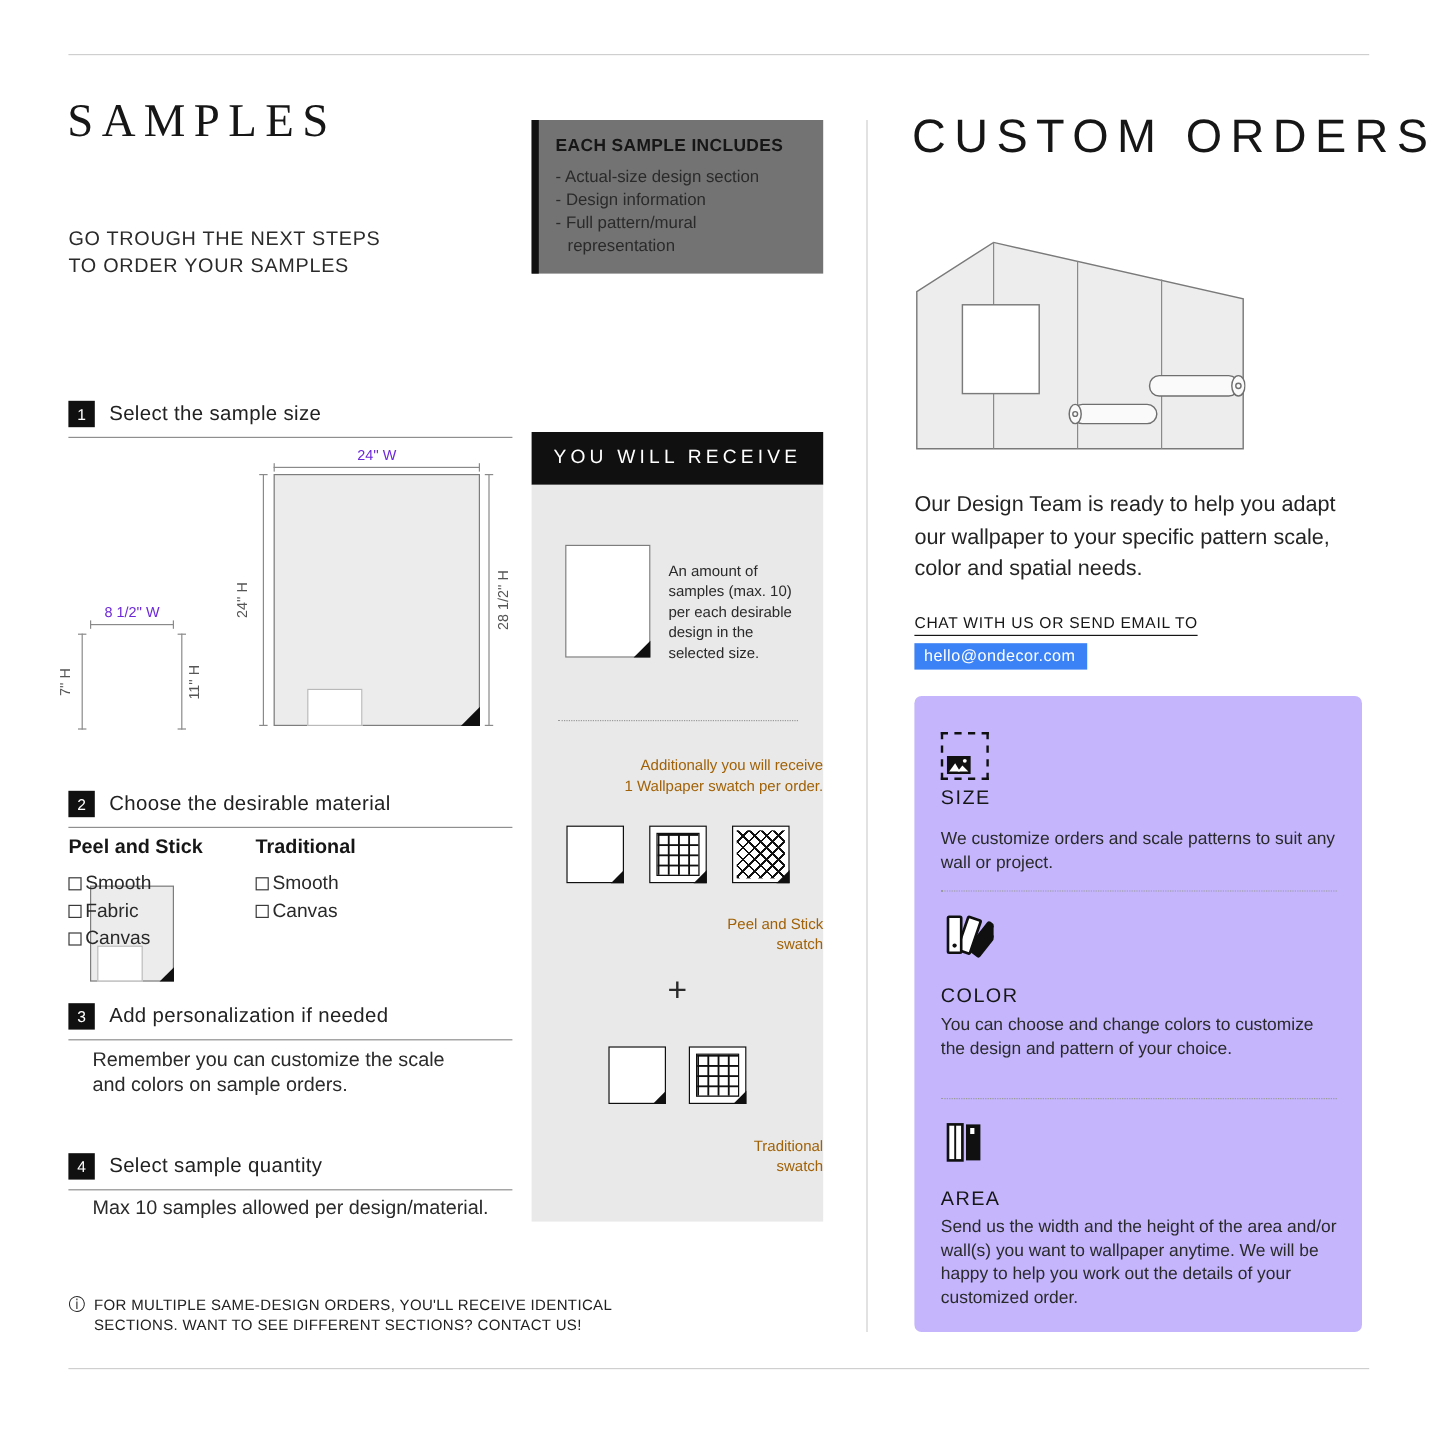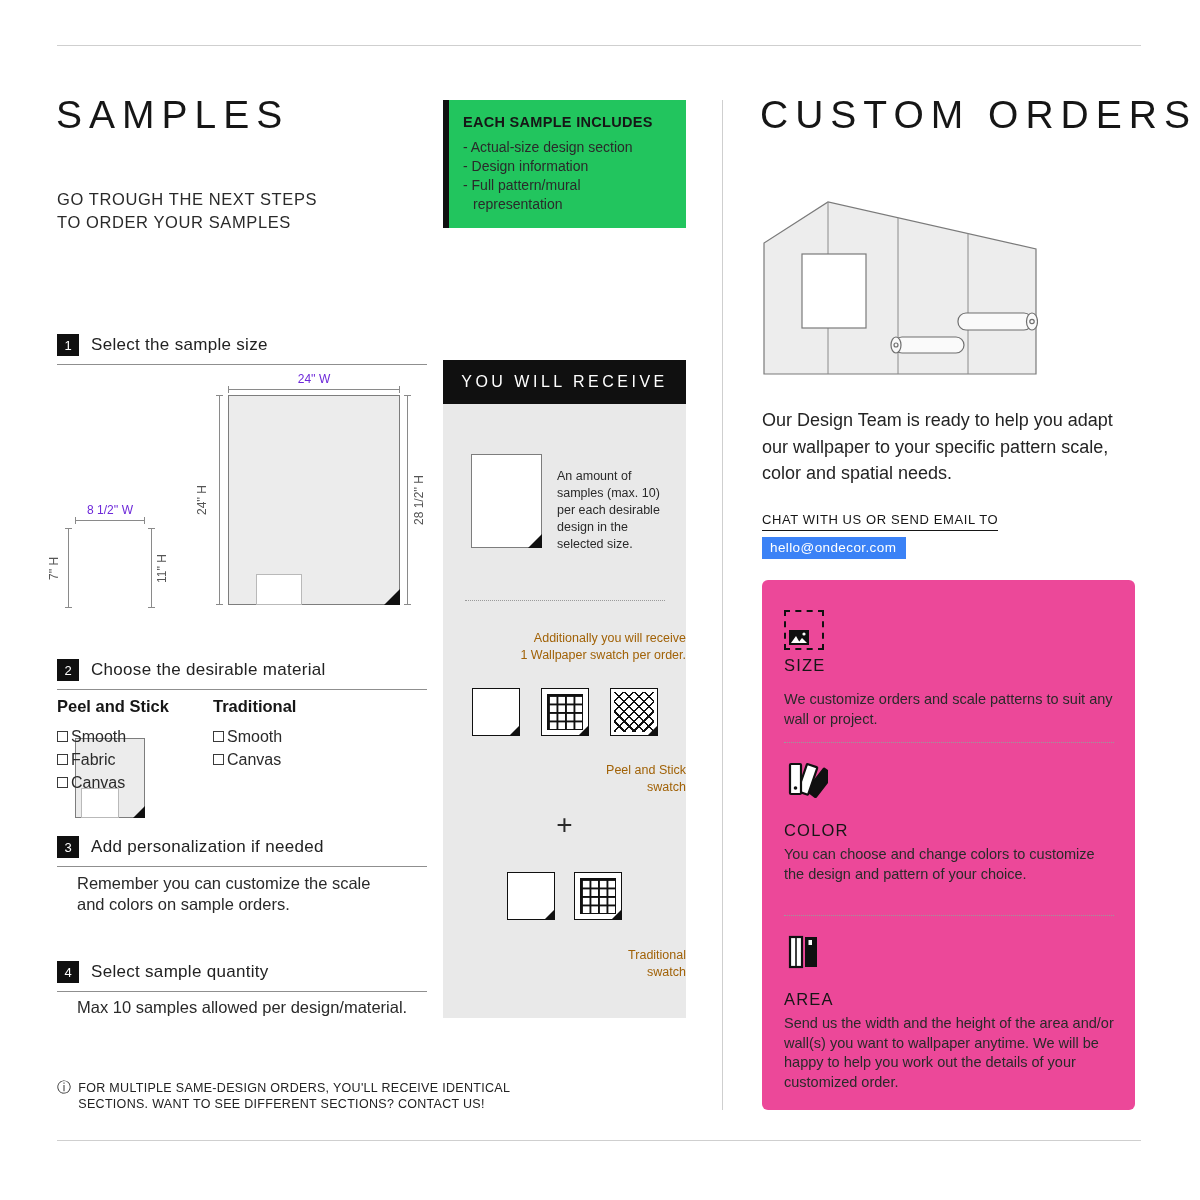--- a/index.html
+++ b/index.html
@@ -42,21 +42,21 @@
 
   .mat-title { font-size:16.5px; font-weight:bold; color:#161616; }
   .opt { display:flex; align-items:center; gap:3px; height:23px; font-size:16px; color:#2a2a2a; }
   .cb { width:11px; height:11px; border:1.3px solid #3a3a3a; background:#fff; flex:0 0 11px; }
 
   .body-text { font-size:16.5px; line-height:21px; color:#2a2a2a;margin-left:20px; }
 
   .footnote { display:flex; gap:7px; font-size:12.5px; line-height:16px; letter-spacing:0.3px; color:#222; }
   .info-glyph { font-size:14px; line-height:15px; color:#222; }
 
-  .includes-box { background:#22c55e; border-left:6px solid #101010; padding:14px 16px 12px 14px; }
+  .includes-box { background:#737373; border-left:6px solid #101010; padding:14px 16px 12px 14px; }
   .includes-title { font-size:14.5px; font-weight:bold; letter-spacing:0.3px; margin-bottom:8px; color:#161616; }
   .includes-item { font-size:14px; line-height:19px; color:#2a2a2a; padding-left:10px; text-indent:-10px; }
   .includes-item::before { content:"- "; }
 
   .receive-bar { background:#101010; color:#fff; font-size:16px; letter-spacing:3.5px;
                  display:flex; align-items:center; justify-content:center; }
   .receive-box { background:#e9e9e9; }
   .small-text { font-size:12.5px; line-height:17px; color:#2a2a2a; }
   .dotted { border-top:1.5px dotted #9a9a9a; height:0; }
 
@@ -74,35 +74,35 @@
   .swatch-row { display:flex; justify-content:center; gap:21px; width:100%; }
   .center-label { text-align:right; font-size:12.5px; line-height:17px; color:#a16207; }
   .plus { text-align:center; font-size:28px; font-weight:300; color:#2a2a2a; }
 
   .intro-right { font-size:18px; line-height:26.5px; color:#242424; }
   .contact-label { font-size:13px; letter-spacing:0.6px; color:#161616;
                    border-bottom:1px solid #161616; padding-bottom:3px; display:inline-block; }
   .email-badge { display:inline-block; background:#3b82f6; color:#fff; font-size:13.5px;
                  letter-spacing:0.4px; padding:3px 10px 4px 8px; }
 
-  .panel { background:#ec4899; border-radius:6px; }
+  .panel { background:#c4b5fd; border-radius:6px; }
   .feat-title { font-size:16.5px; letter-spacing:1.2px; color:#161616; }
   .feat-text { font-size:14.5px; line-height:19.5px; color:#2a2a2a; }
   .icon-dashed { position:relative; width:40px; height:40px; border:2px dashed #101010; }
 </style>
 </head>
 <body>
 
 <div class="page">
 
   <div class="rule" style="left:57px; top:45px; width:1084px;"></div>
   <div class="rule" style="left:57px; top:1140px; width:1084px;"></div>
   <div class="vrule" style="left:722px; top:100px; height:1010px;"></div>
 
-  <div class="abs big-title" style="left:56px; top:93px;">SAMPLES</div>
+  <div class="abs big-title" style="left:56px; top:78px;font-family:Liberation Serif, serif;">SAMPLES</div>
 
   <div class="abs intro-left pre" style="left:57px; top:188px;">GO TROUGH THE NEXT STEPS
 TO ORDER YOUR SAMPLES</div>
 
   <div class="abs step" style="left:57px; top:334px;">
     <span class="step-num">1</span>
     <span class="step-label">Select the sample size</span>
   </div>
 
   <div class="abs" style="left:57px; top:372px; width:370px; height:250px;">

